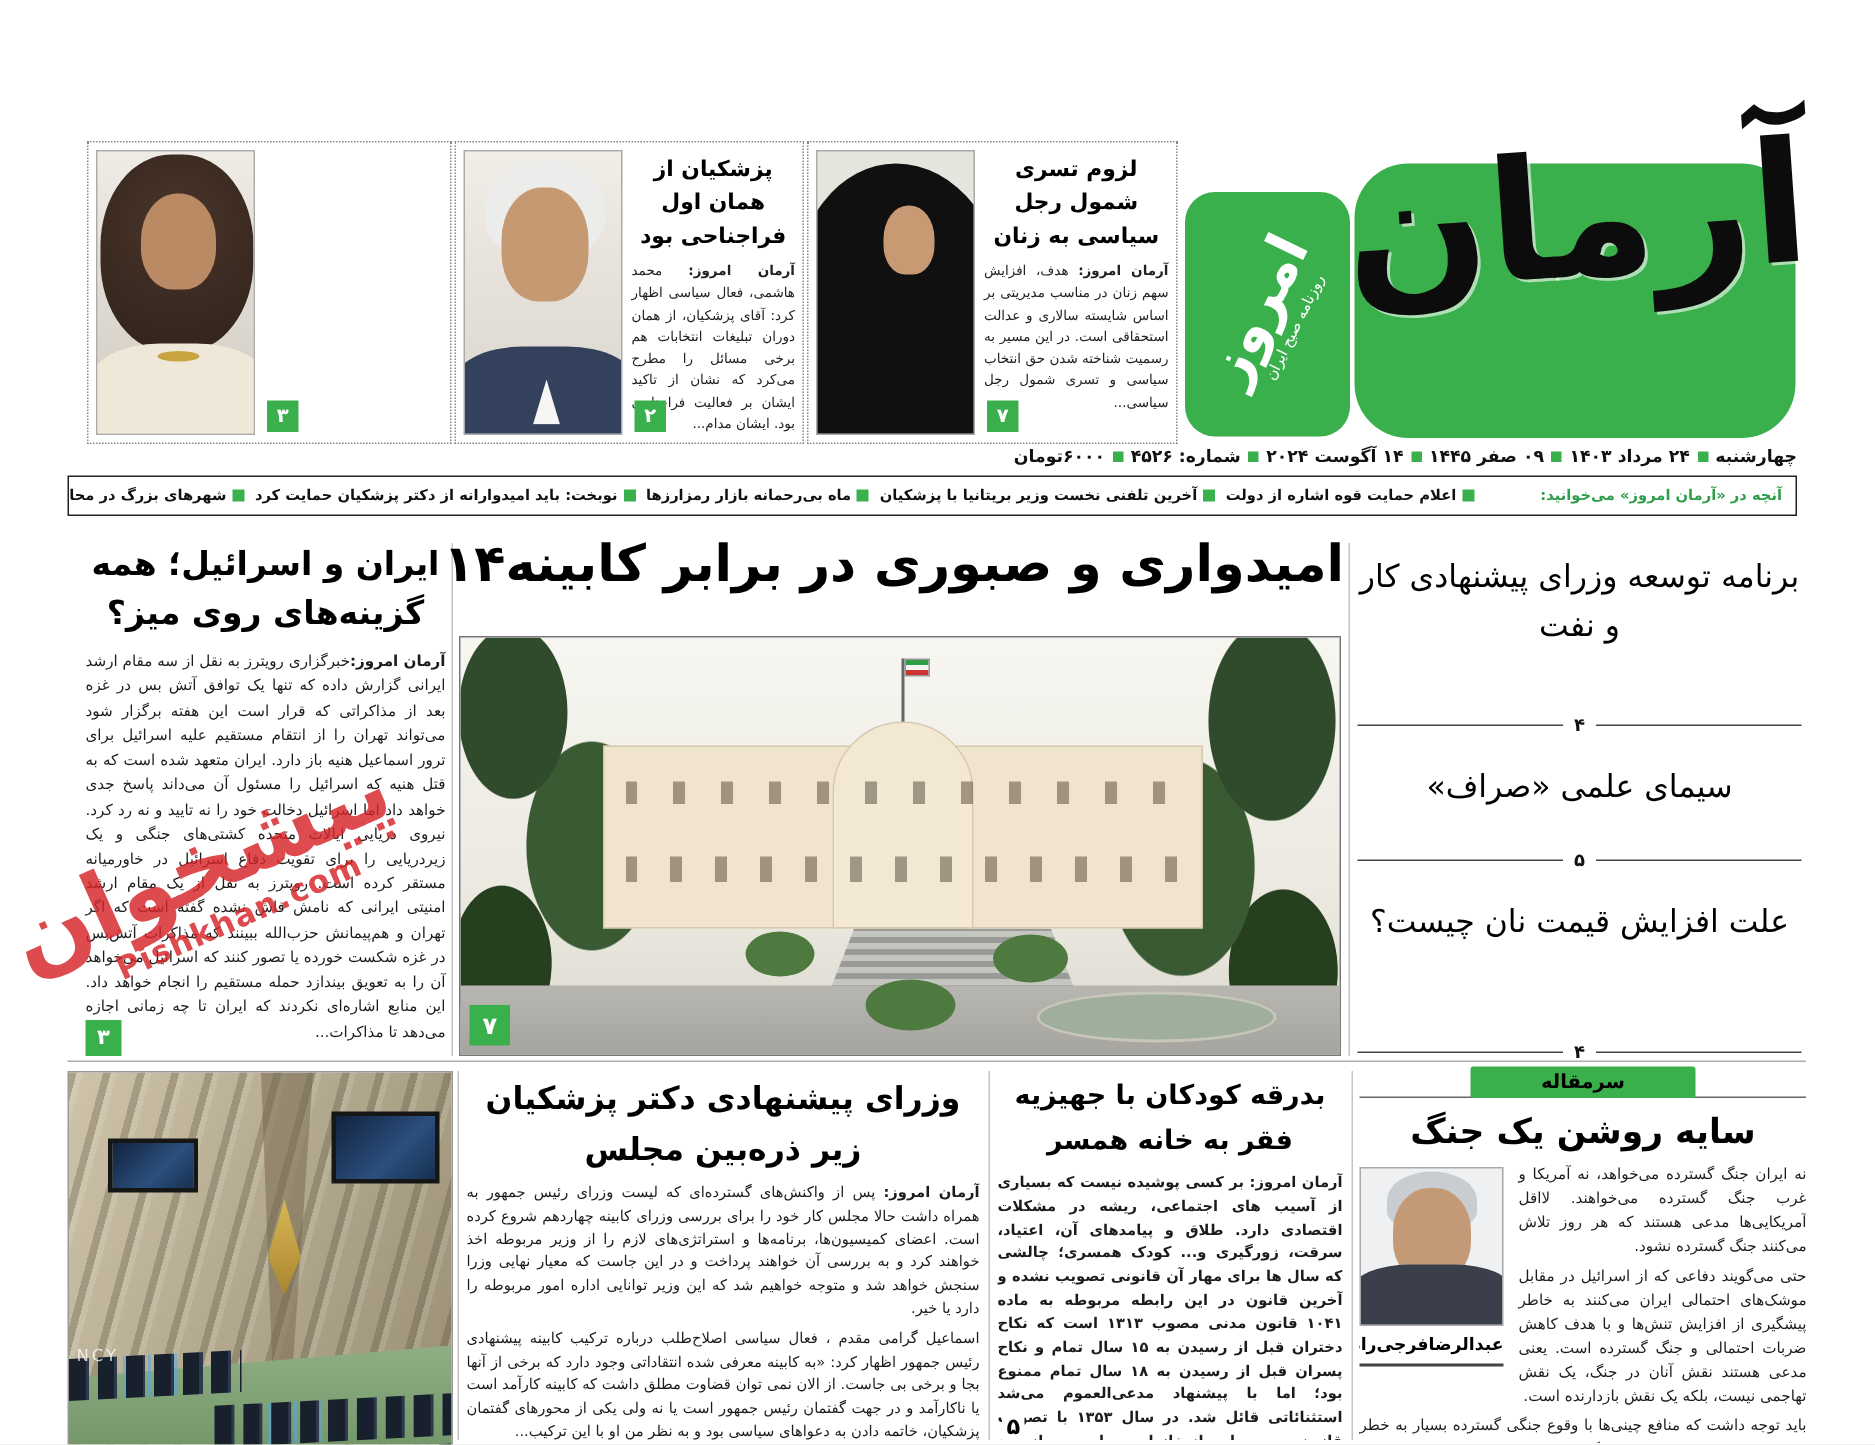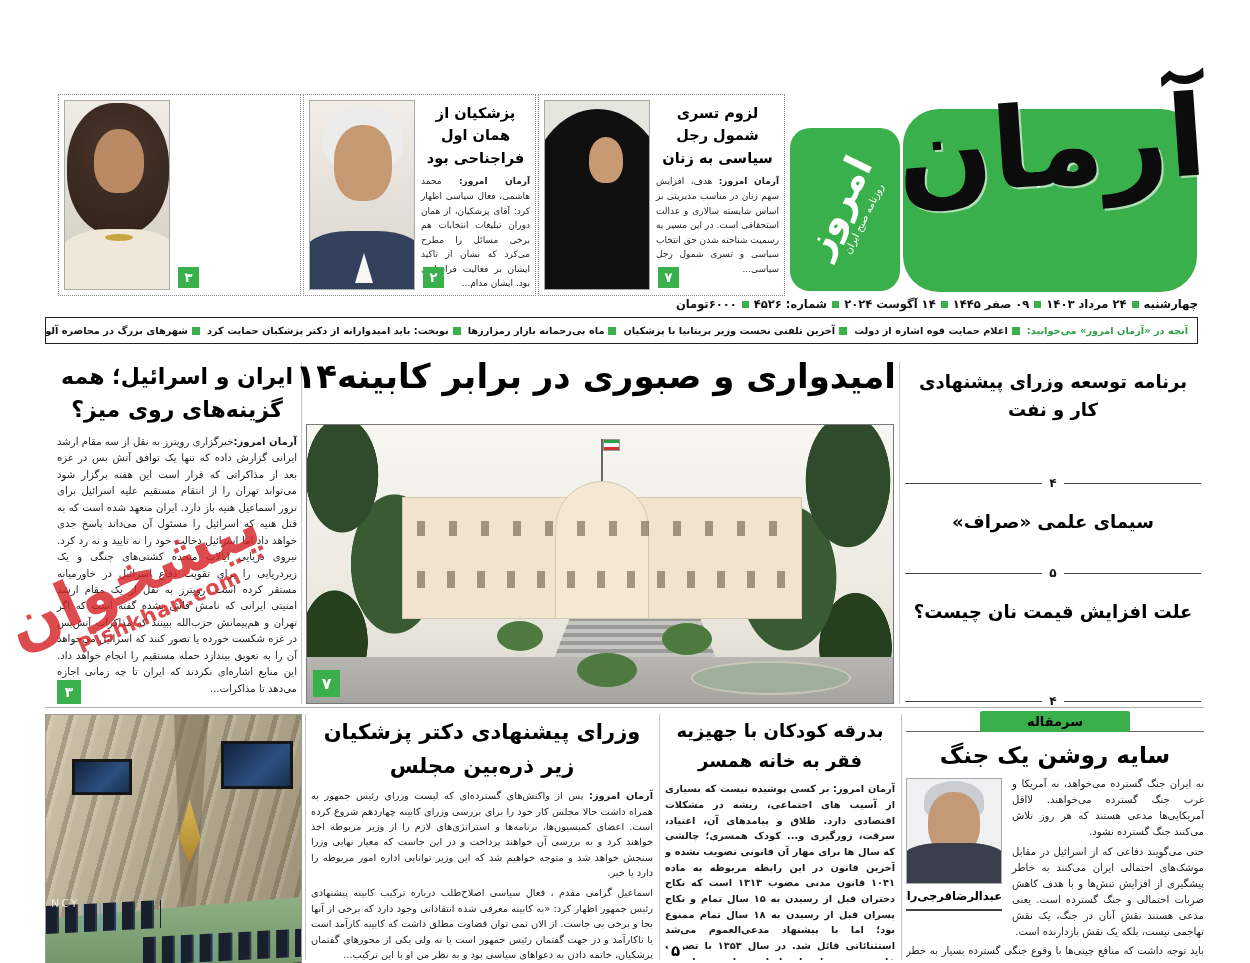--- a/index.html
+++ b/index.html
@@ -29,21 +29,21 @@
   .dateline { position:absolute; left:598px; top:295px; width:600px; height:18px;
     display:flex; direction:rtl; align-items:center; gap:5px;
     font-size:11.5px; font-weight:bold; color:#111; white-space:nowrap; }
   .sq { width:7px; height:7px; background:var(--green); flex:none; }
 
   
   .ticker { position:absolute; left:45px; top:317px; width:1153px; height:27px;
     border:1.5px solid #222; background:#fff; display:flex; direction:rtl;
     align-items:center; padding:0 9px; gap:7px; font-size:9.8px; font-weight:bold;
     white-space:nowrap; overflow:hidden; }
-  .ticker-label { color:#2e9e4a; flex:none; }
+  .ticker-label { color:#2e9e4a; flex:none;margin-left:37px; }
   .ticker-item { color:#111; }
   .ticker-item::before { content:""; display:inline-block; width:8px; height:8px;
     background:var(--green); margin-left:4px; vertical-align:-1px; }
 
   
   .top-box { position:absolute; top:94px; height:202px; border:1px dotted #888;
     background:#fff; display:flex; direction:rtl; padding:5px; gap:6px; overflow:hidden; }
   .tb-text { flex:1; position:relative; padding-bottom:22px; }
   .tb-text h3 { font-size:14.5px; text-align:center; line-height:1.55; margin:2px 0 5px; color:#000; }
   .tb-text p { font-size:9px; text-align:justify; line-height:1.62; color:#222; }
@@ -118,21 +118,21 @@
   .mp-bush { background:#4e7a3f; border-radius:50%; }
   .mp-pond { right:42px; bottom:8px; width:160px; height:34px; background:#9fae9d;
     border:2px solid #c8c6b8; border-radius:50%; }
 
   
   .left-story { position:absolute; left:57px; top:360px; width:240px; height:346px; }
   .left-story h2 { font-size:22px; font-weight:bold; text-align:center; line-height:1.5; color:#000; }
   .left-story p { margin-top:8px; font-size:10.1px; line-height:1.63; text-align:justify; color:#1c1c1c; }
 
   
-  .rail-item { position:absolute; left:905px; width:296px; font-size:18px; font-weight:bold;
+  .rail-item { position:absolute; left:905px; width:296px; font-size:21px; font-weight:normal;
     text-align:center; line-height:1.55; color:#000; }
   .rail-div { position:absolute; left:905px; width:296px; display:flex; align-items:center;
     direction:rtl; color:#111; font-size:12px; font-weight:bold; }
   .rail-div::before, .rail-div::after { content:""; flex:1; border-top:1px solid #444; }
   .rail-div span { margin:0 7px; }
 
   
   .parl-photo { position:absolute; left:45px; top:714px; width:257px; height:304px; border:1px solid #999;
     background:linear-gradient(115deg,#cfc4aa,#b3a98e 45%,#978c72); overflow:hidden; }
   .pw-stripes { inset:0;

